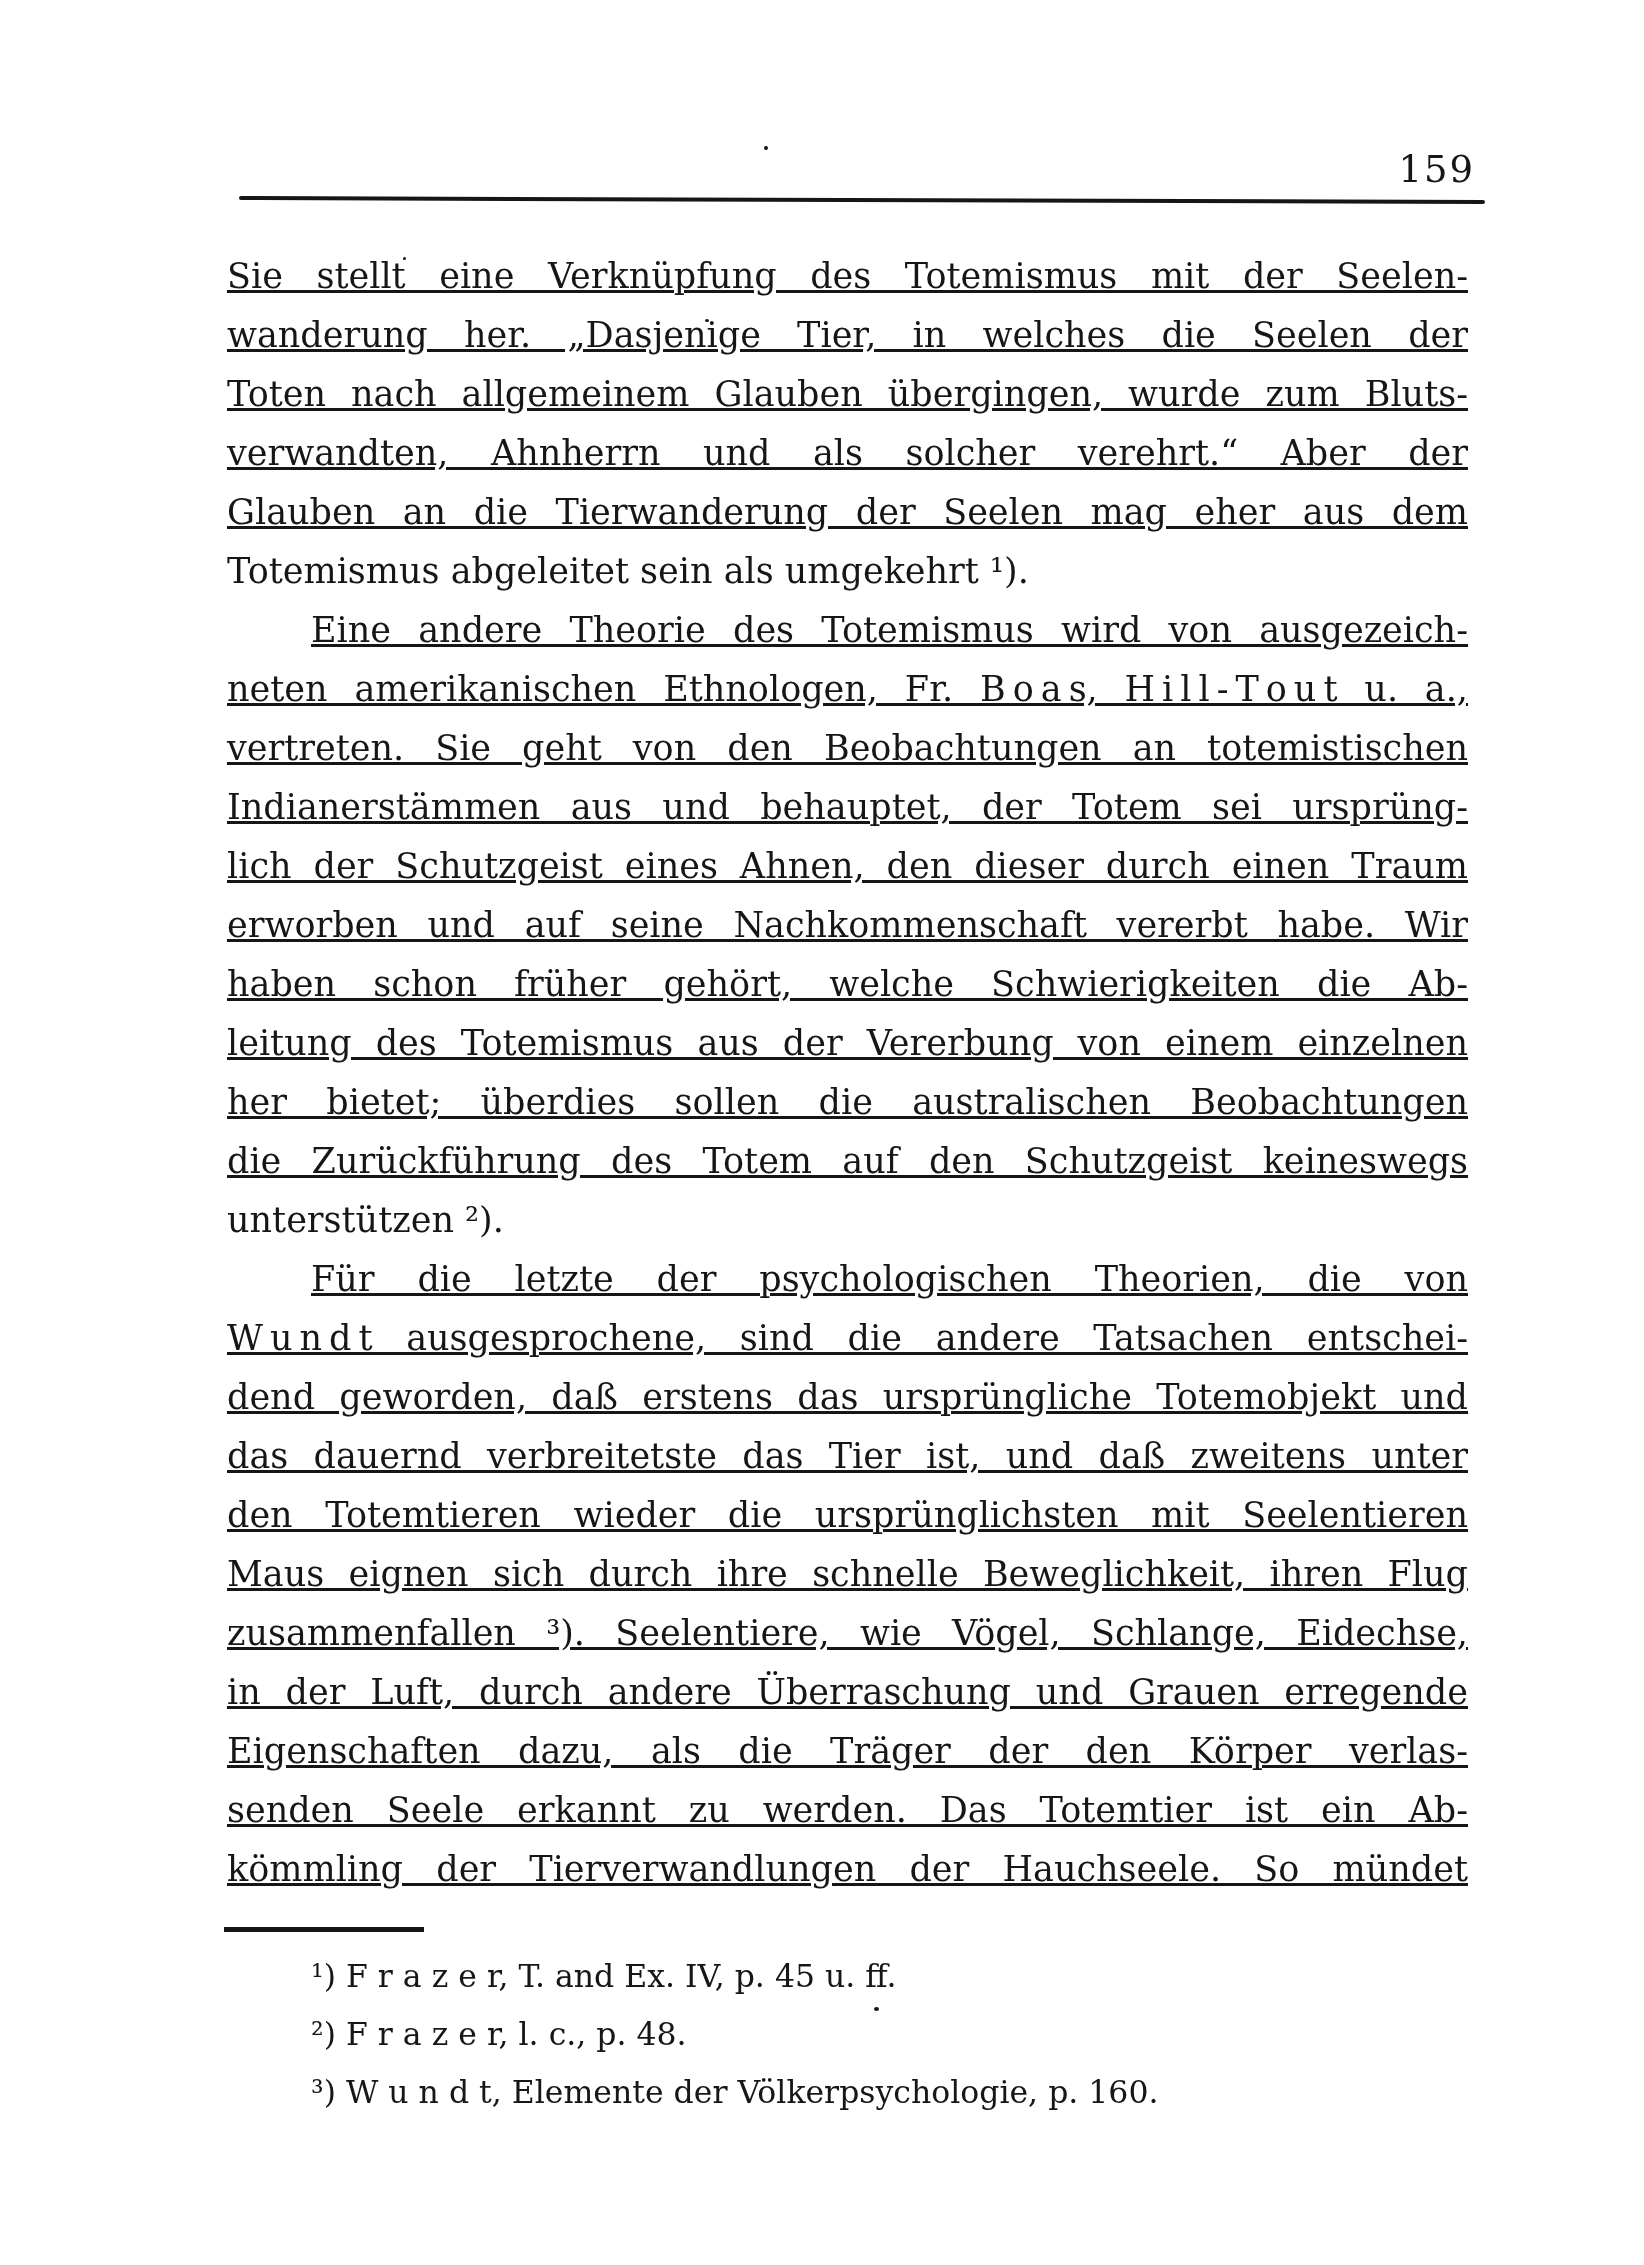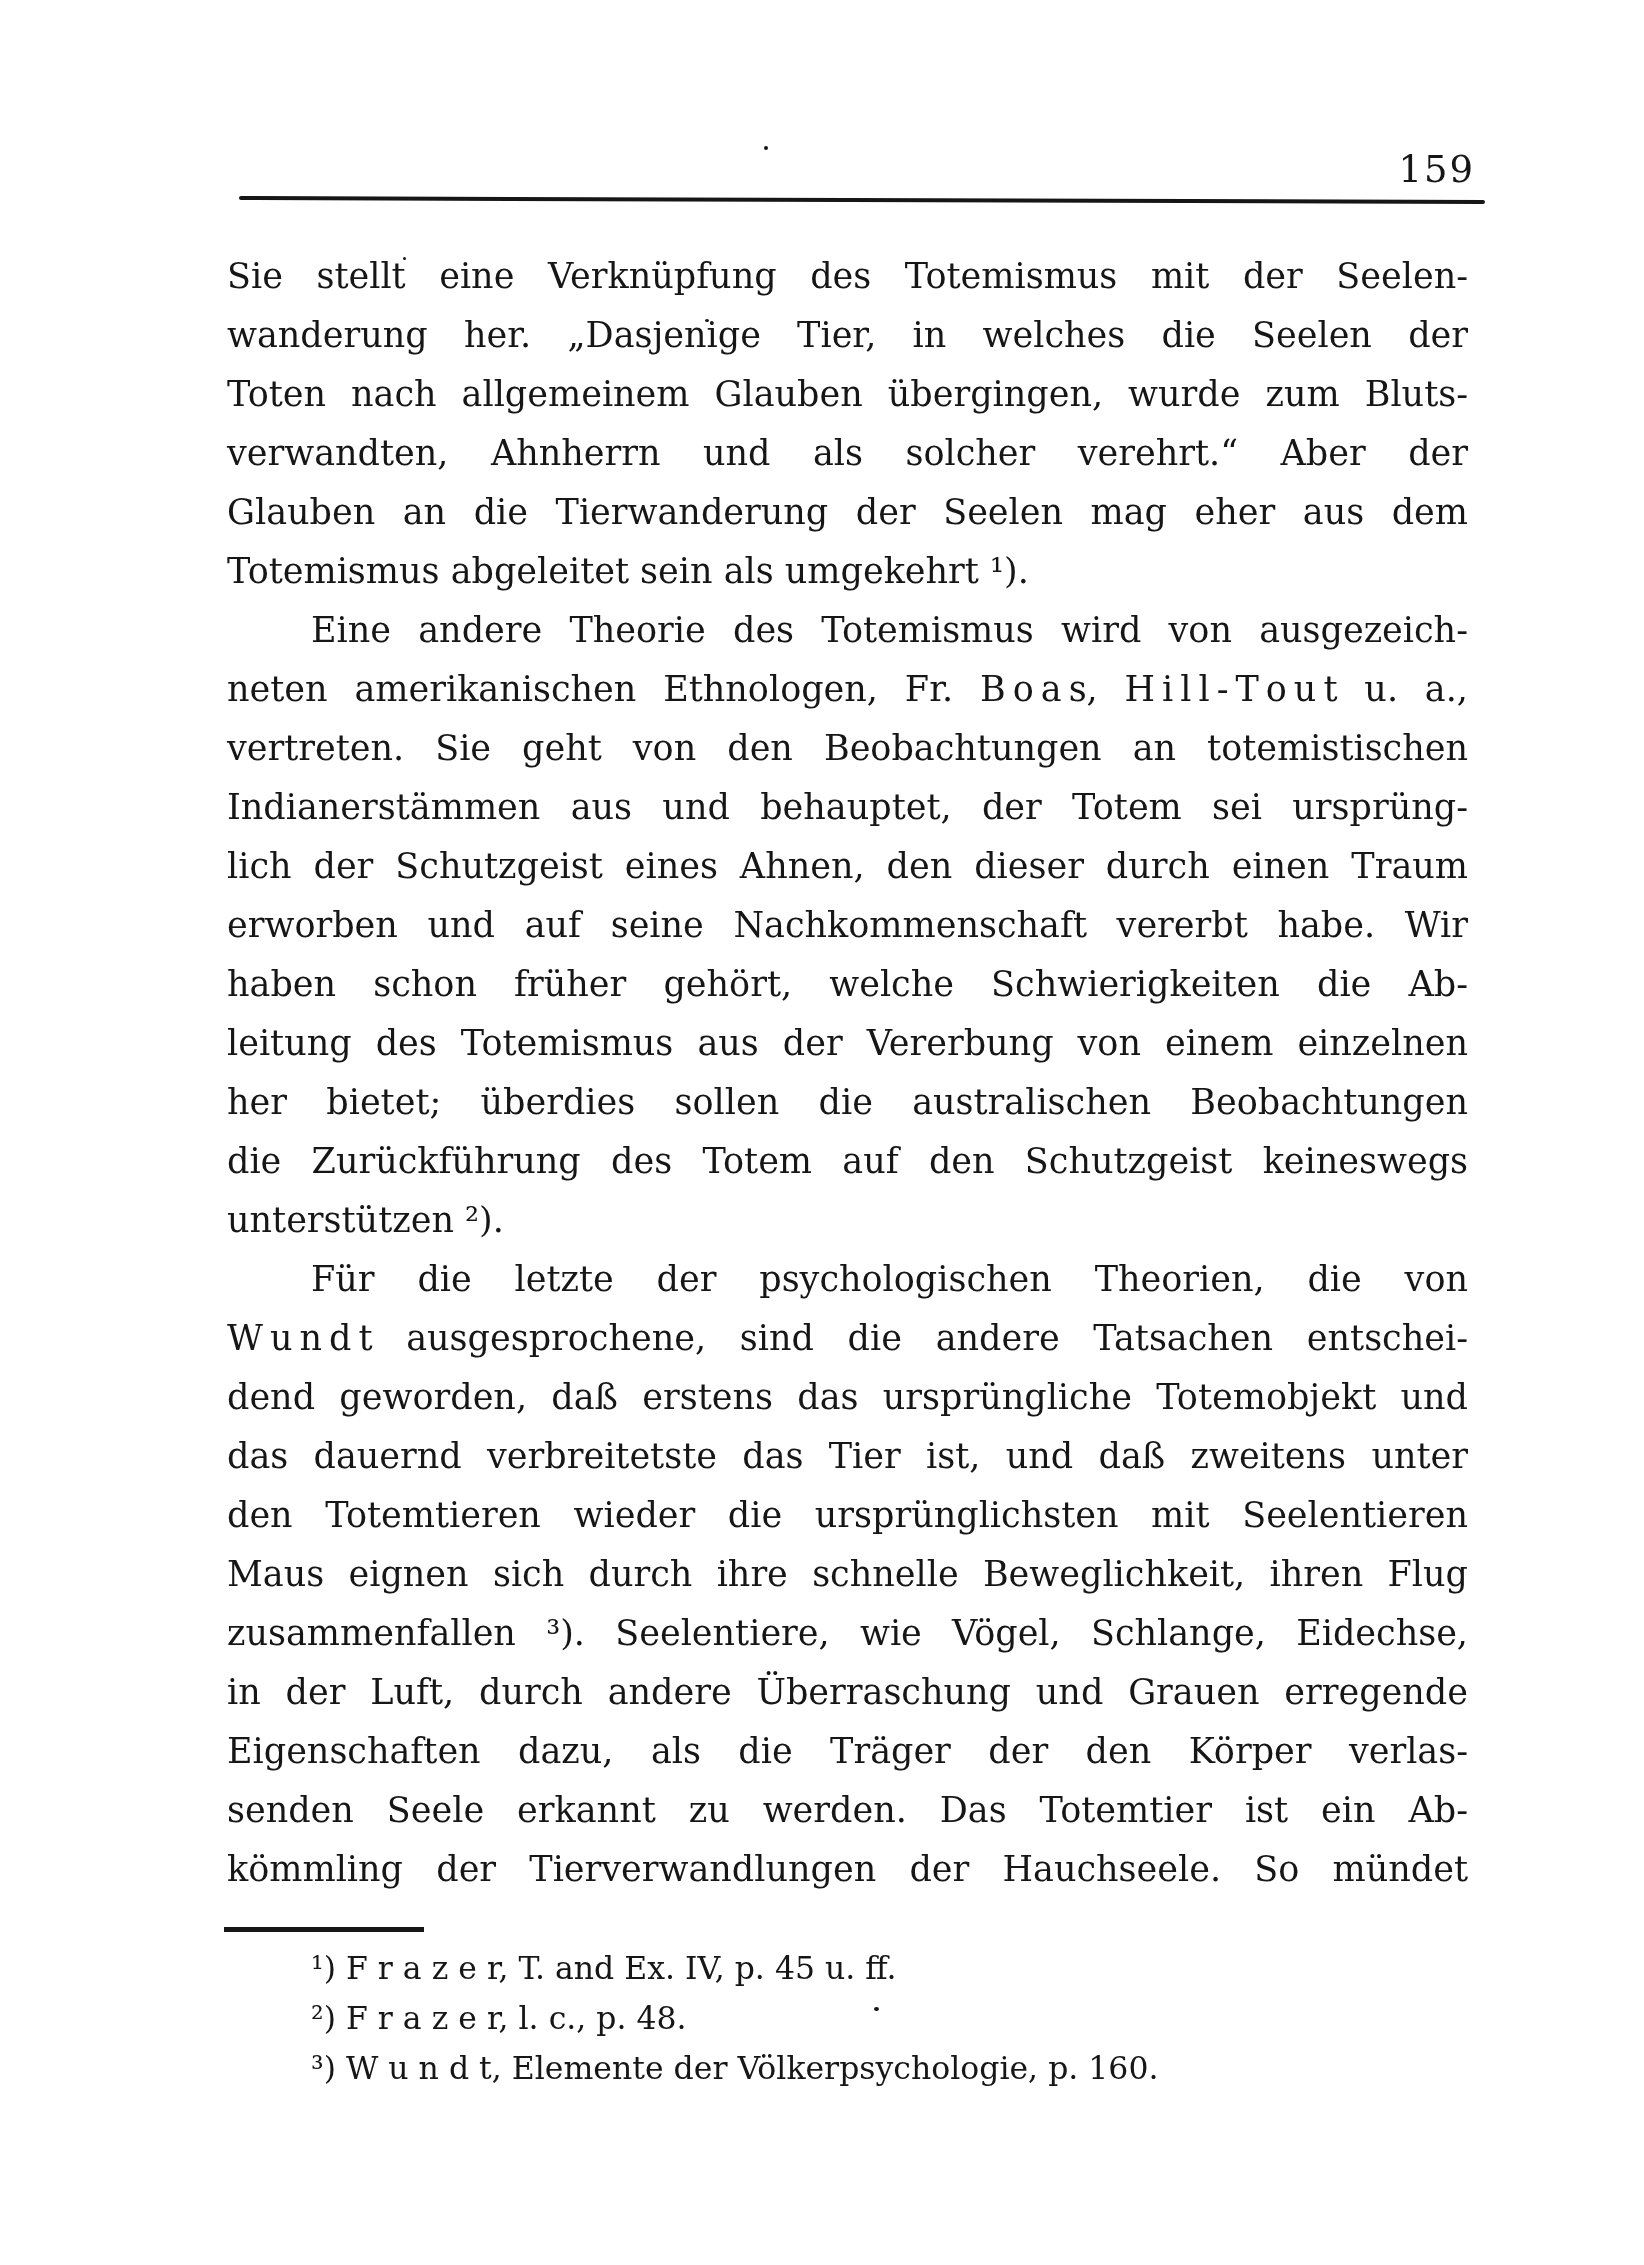--- a/index.html
+++ b/index.html
@@ -59,20 +59,21 @@
   .line {
     height: 59px;
     line-height: 59px;
     font-size: 35px;
     white-space: normal;
     overflow: visible;
   }
   .line.just {
     text-align: justify;
     text-align-last: justify;
+    text-decoration: underline;
   }
   .line.indent {
     text-indent: 84px;
   }
   
   .fn-rule {
     position: absolute;
     top: 1927px;
     left: 224px;
     width: 200px;
@@ -83,20 +84,21 @@
     position: absolute;
     top: 1943px;
     left: 227px;
     width: 1241px;
   }
   .fn-line {
     font-size: 31.5px;
     line-height: 50px;
     padding-left: 84px;
     white-space: nowrap;
+    margin-top: 8px;
   }
   
   .speck {
     position: absolute;
     background: var(--ink);
     border-radius: 50%;
   }
   .speck.s1 { left: 764px; top: 146px;  width: 3.9px; height: 3.9px; }
   .speck.s2 { left: 705px; top: 319px;  width: 3.9px; height: 3px; }
   .speck.s3 { left: 874px; top: 2007px; width: 4.9px; height: 3.9px; }

